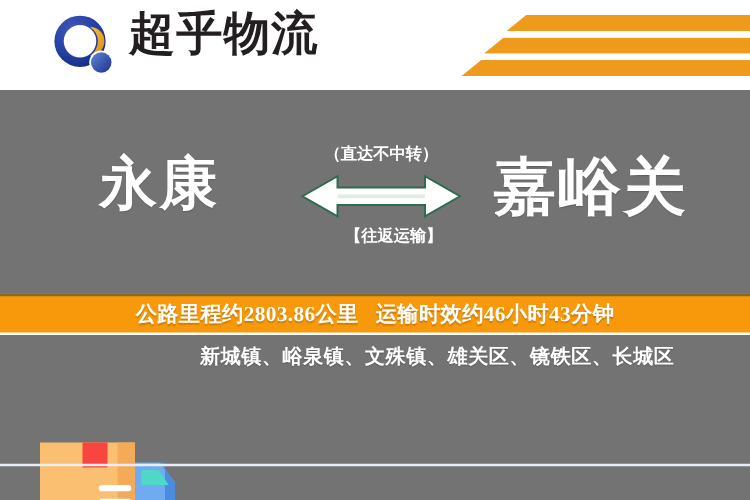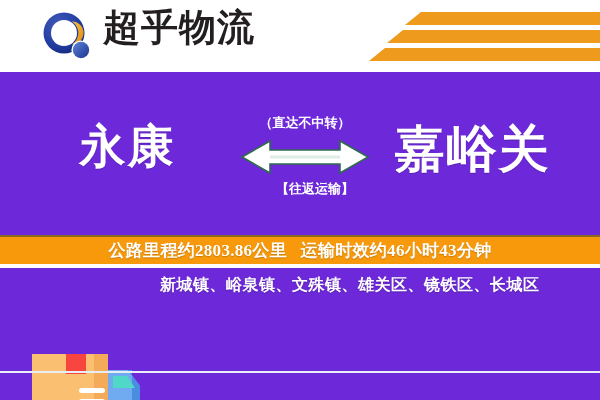--- a/index.html
+++ b/index.html
@@ -62,21 +62,21 @@
   }
   #stripe-1 { top: 12px;  left: 390px; clip-path: polygon(16px 0, 100% 0, 100% 100%, 0 100%); }
   #stripe-2 { top: 30px;  left: 372px; clip-path: polygon(16px 0, 100% 0, 100% 100%, 0 100%); }
   #stripe-3 { top: 48px;  left: 354px; clip-path: polygon(16px 0, 100% 0, 100% 100%, 0 100%); }
 
   
   #body-blue {
     position: absolute;
     left: 0; top: 72px;
     width: 600px; height: 328px;
-    background: #6d28d9;
+    background: #737373;
   }
 
   
   #route {
     position: absolute;
     left: 0; top: 0;
     width: 600px; height: 164px;
   }
   #city-origin {
     position: absolute;
@@ -136,21 +136,21 @@
     white-space: nowrap;
   }
 
   
   #info-band {
     position: absolute;
     left: 0; top: 163px;
     width: 600px; height: 33px;
     background: #f7990b;
     border-top: 2px solid #8a6a20;
-    border-bottom: 4px solid #ffffff;
+    border-bottom: 2px solid #ffffff;
     box-sizing: border-box;
     display: flex;
     align-items: center;
     justify-content: center;
   }
   #info-text {
     font-family: "Liberation Serif", "DejaVu Serif", serif;
     font-size: 17px;
     font-weight: bold;
     color: #ffffff;

